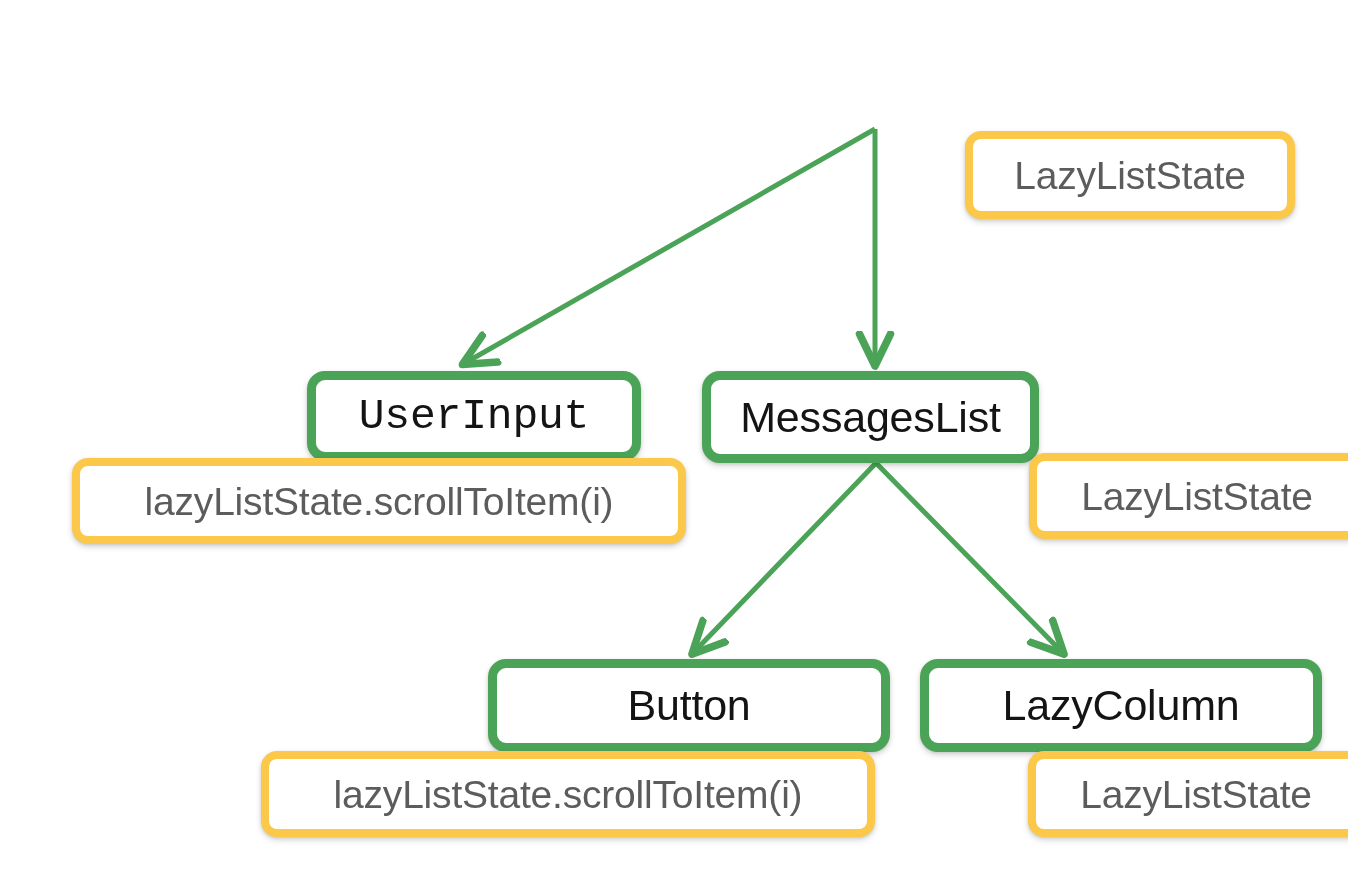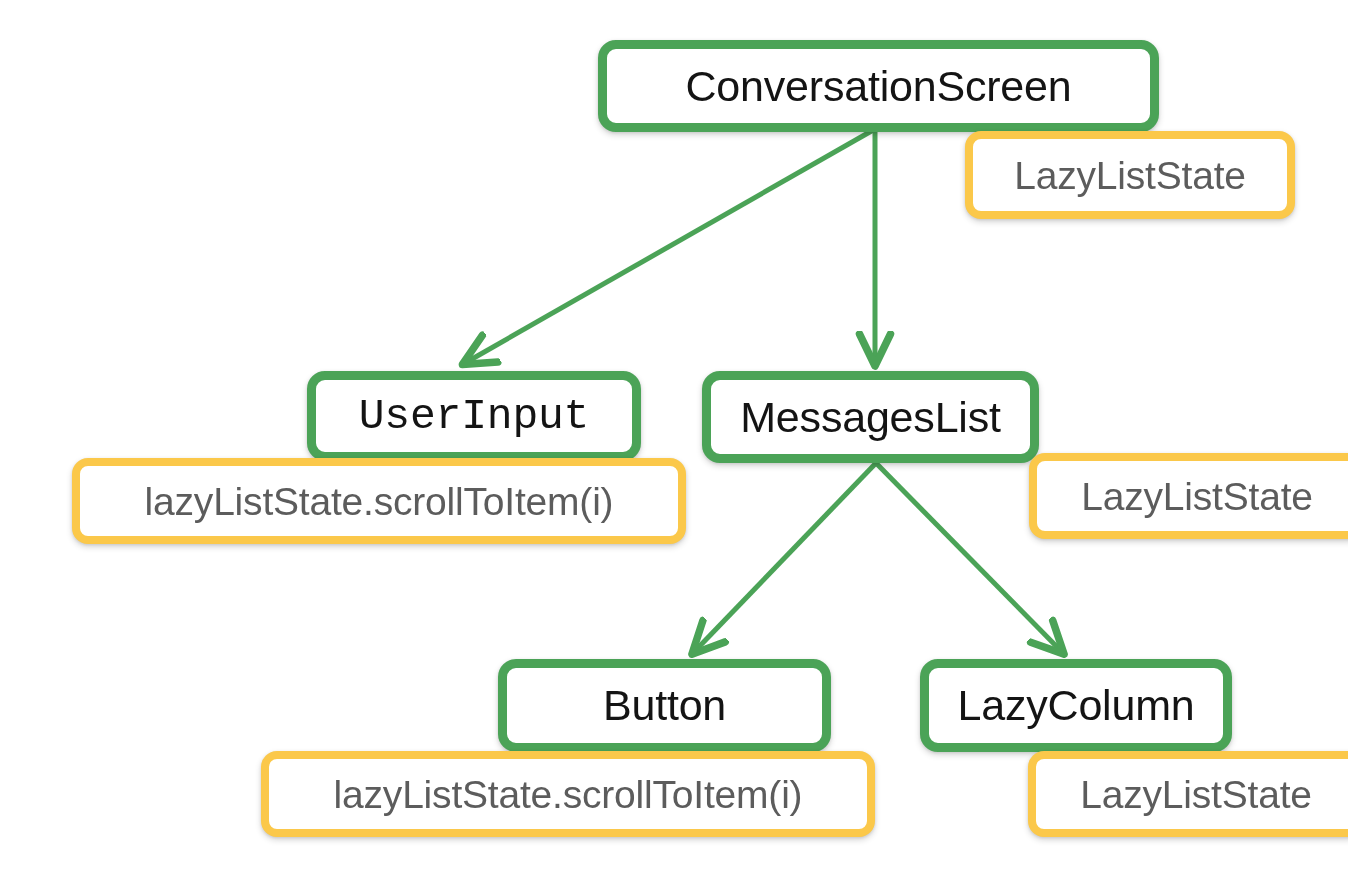--- a/index.html
+++ b/index.html
@@ -71,27 +71,27 @@
 
   #node-state-user-input    { left: 28px;   top: 458px; width: 614px; height: 86px;  }
   #node-state-user-input .node-label { font-size: 39px; }
 
   #node-messages-list       { left: 702px;  top: 371px; width: 337px; height: 92px; text-align: right;  }
   #node-messages-list .node-label { font-size: 43px; }
 
   #node-state-messages-list { left: 985px;  top: 453px; width: 336px; height: 86px;  }
   #node-state-messages-list .node-label { font-size: 39px; }
 
-  #node-button              { left: 498px;  top: 659px; width: 333px; height: 93px;  }
+  #node-button              { left: 488px;  top: 659px; width: 402px; height: 93px;  }
   #node-button .node-label { font-size: 43px; }
 
   #node-state-button        { left: 217px;  top: 751px; width: 614px; height: 86px;  }
   #node-state-button .node-label { font-size: 39px; }
 
-  #node-lazy-column         { left: 920px;  top: 659px; width: 312px; height: 93px;  }
+  #node-lazy-column         { left: 920px;  top: 659px; width: 402px; height: 93px;  }
   #node-lazy-column .node-label { font-size: 43px; }
 
   #node-state-lazy-column   { left: 984px;  top: 751px; width: 336px; height: 86px;  }
   #node-state-lazy-column .node-label { font-size: 39px; }
 </style>
 </head>
 <body>
 
 <div id="canvas">
 
@@ -104,23 +104,20 @@
 
     <line x1="875" y1="129" x2="465" y2="363" stroke="#4BA357" stroke-width="5" stroke-linecap="butt" marker-end="url(#arrowhead)"></line>
 
     <line x1="875" y1="129" x2="875" y2="363" stroke="#4BA357" stroke-width="5" stroke-linecap="butt" marker-end="url(#arrowhead)"></line>
 
     <line x1="876" y1="463" x2="694" y2="652" stroke="#4BA357" stroke-width="5" stroke-linecap="butt" marker-end="url(#arrowhead)"></line>
 
     <line x1="876" y1="463" x2="1062" y2="652" stroke="#4BA357" stroke-width="5" stroke-linecap="butt" marker-end="url(#arrowhead)"></line>
   </svg>
 
-  <div class="node composable" id="node-conversation-screen">
-    <span class="node-label">ConversationScreen</span>
-  </div>
 
   <div class="node state" id="node-state-conversation">
     <span class="node-label">LazyListState</span>
   </div>
 
   <div class="node composable" id="node-user-input">
     <span class="node-label">UserInput</span>
   </div>
 
   <div class="node state" id="node-state-user-input">

